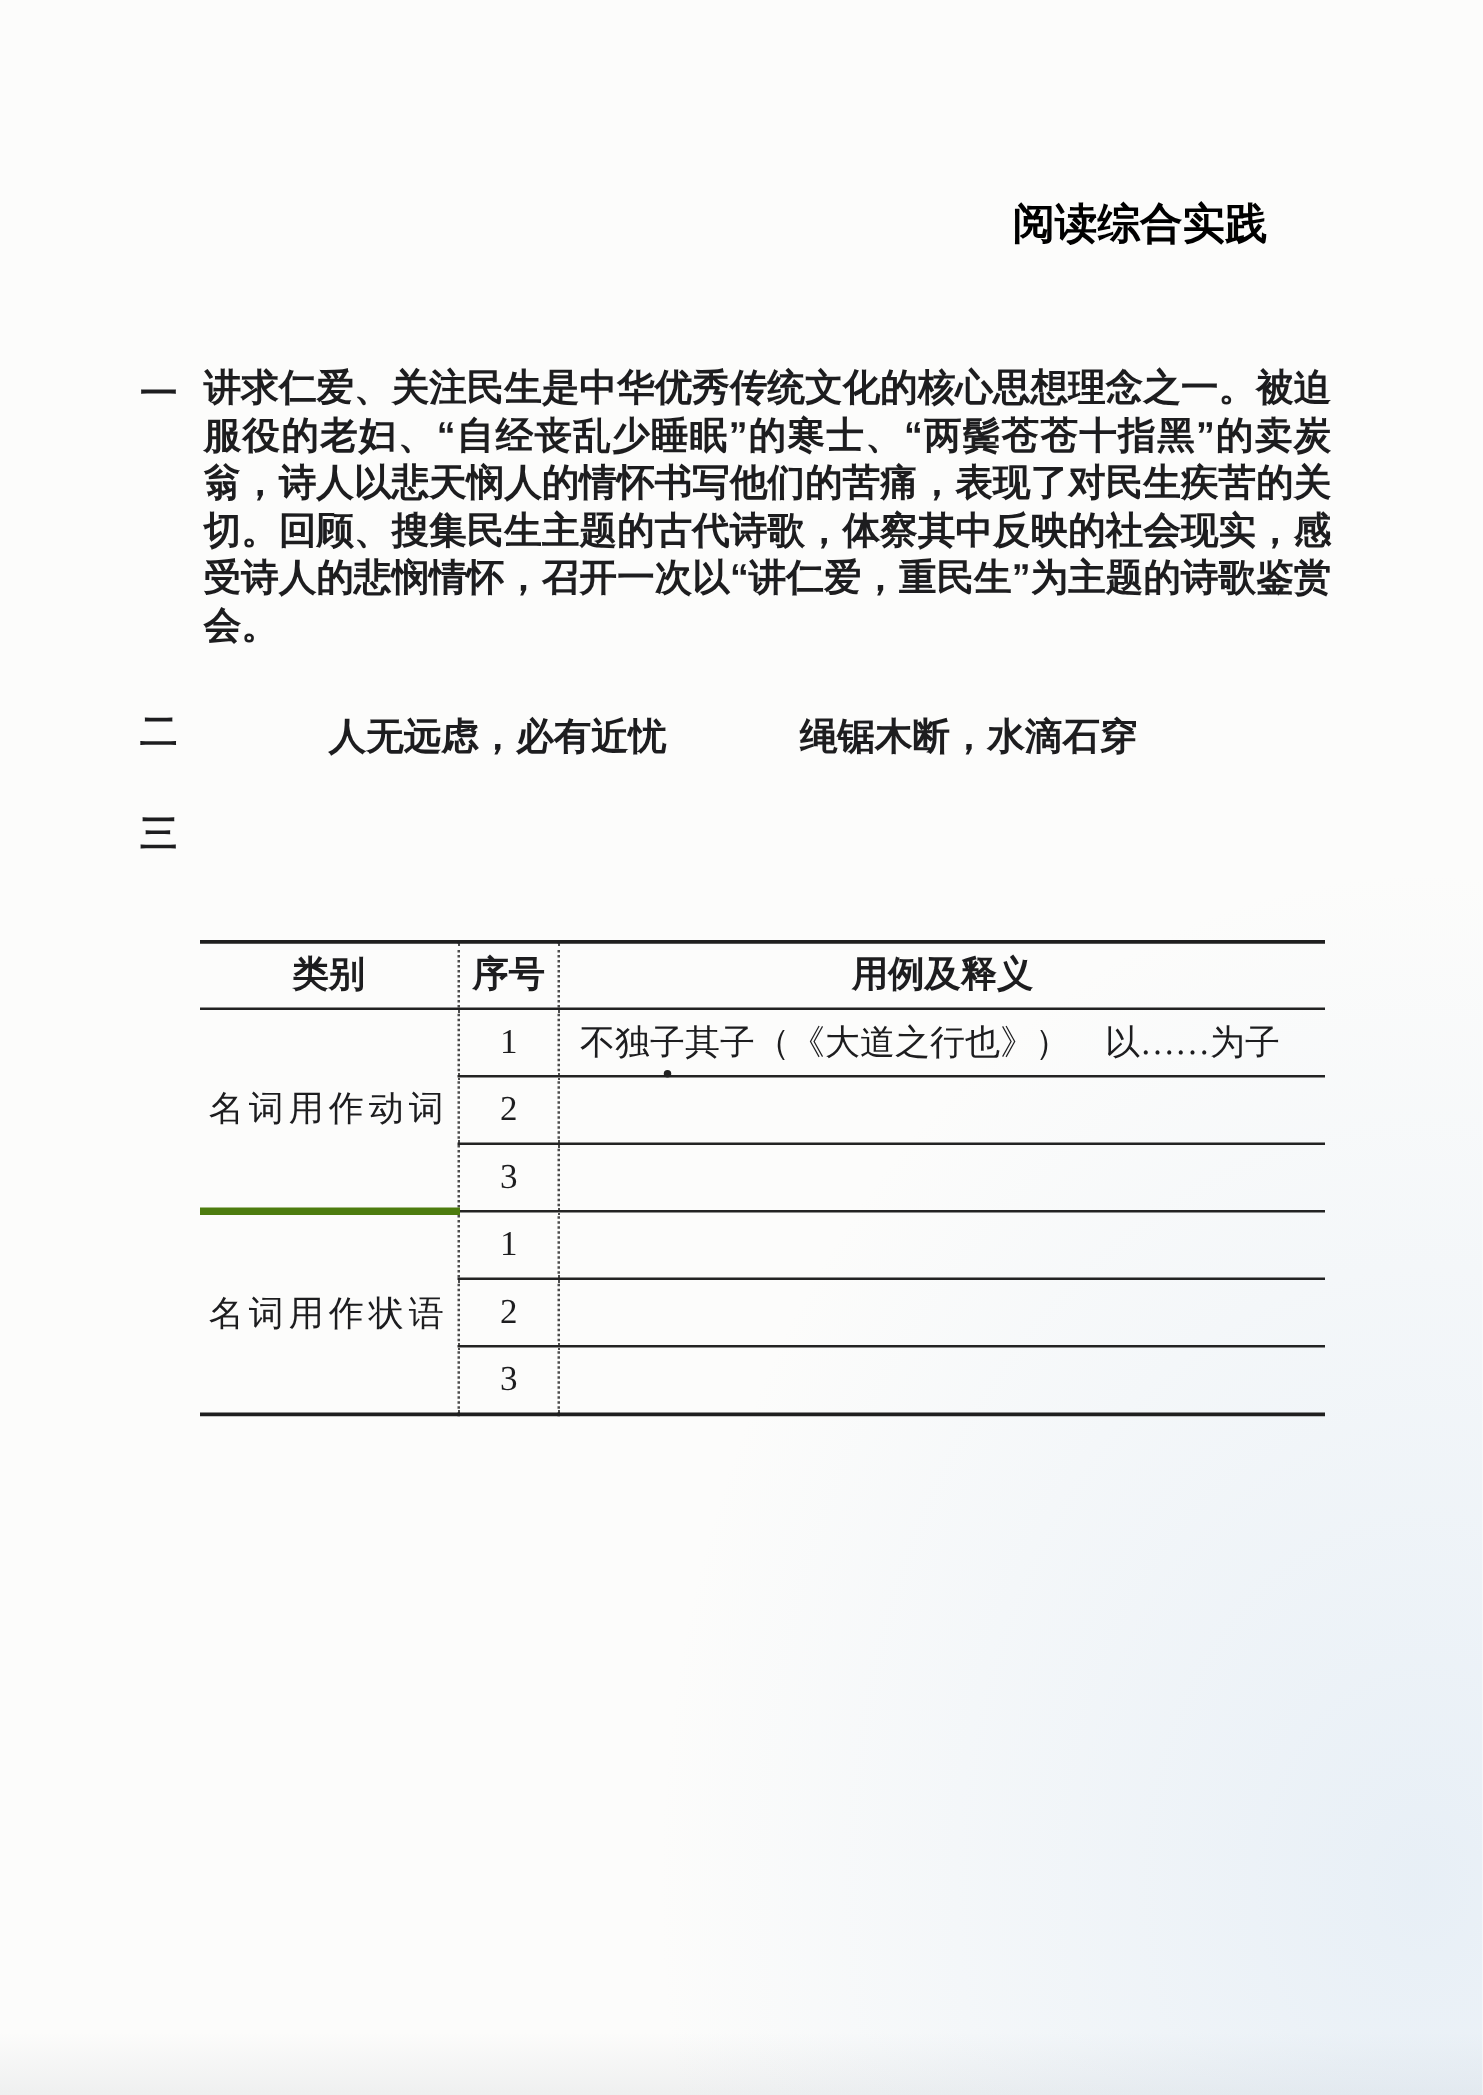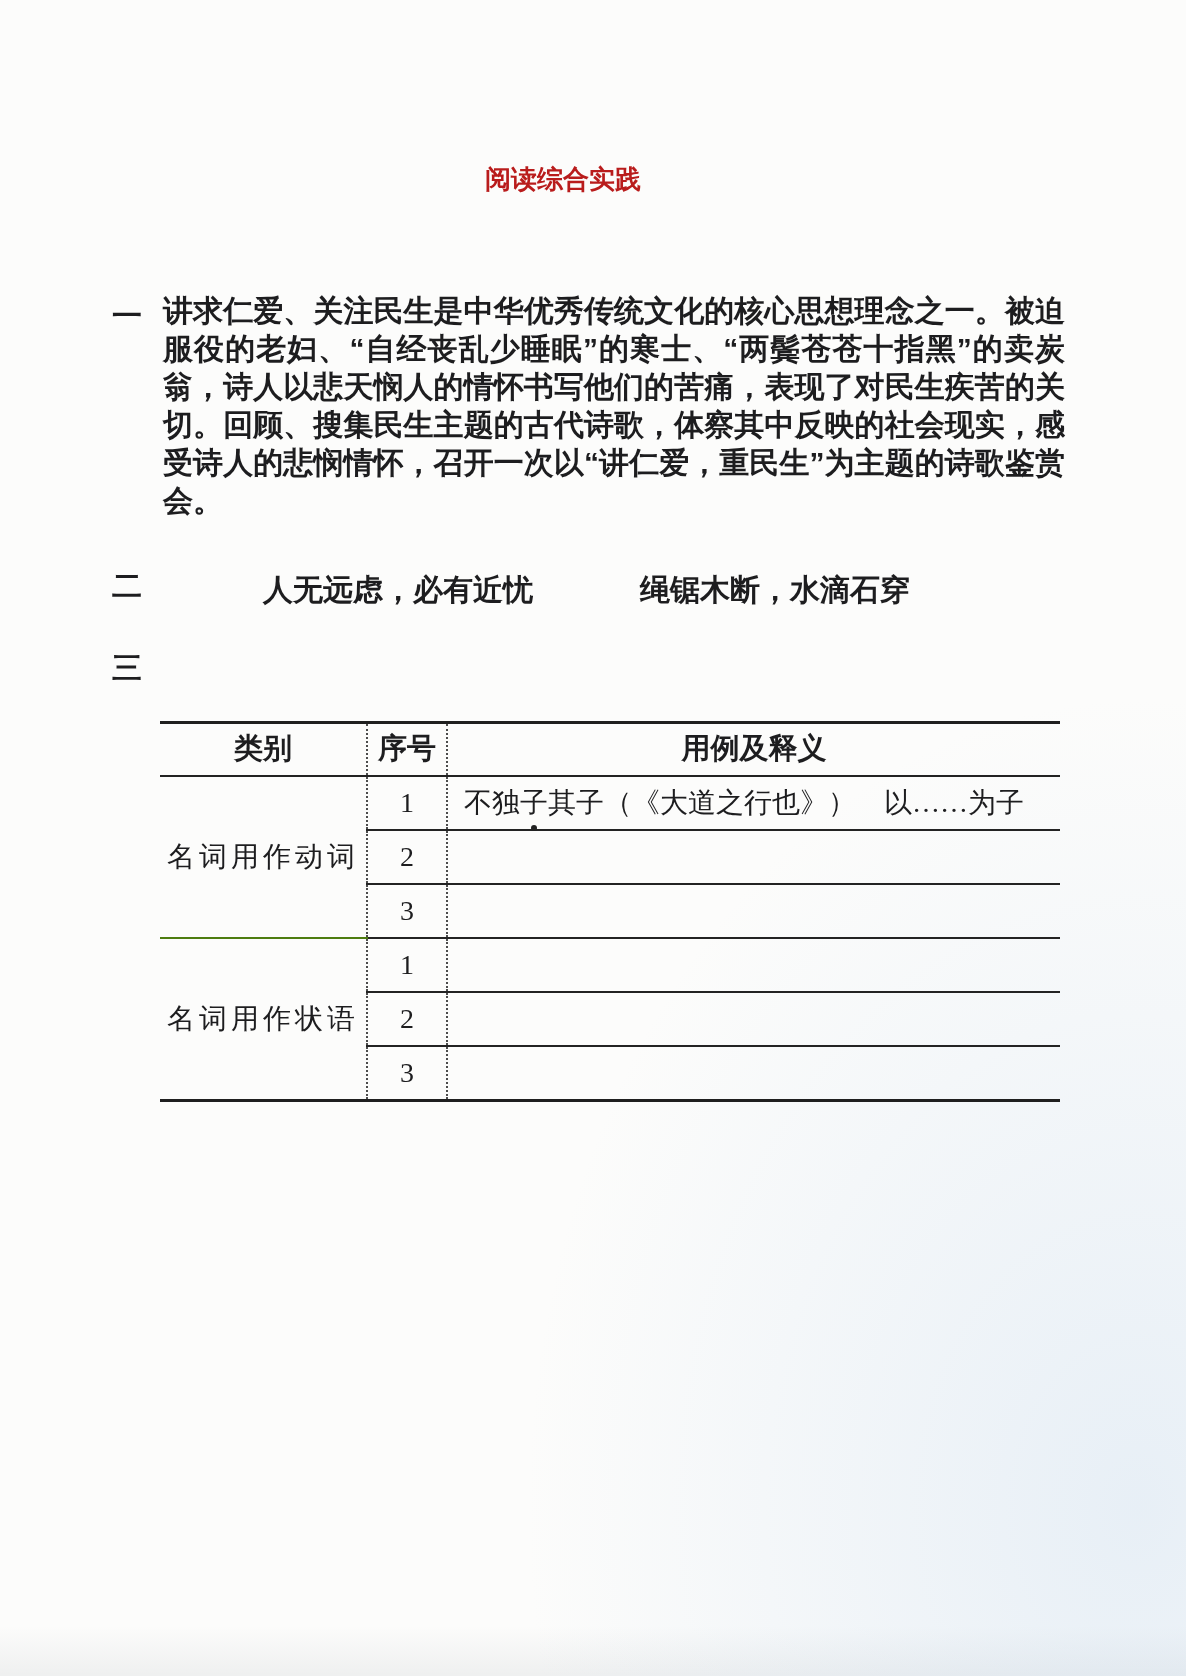--- a/index.html
+++ b/index.html
@@ -11,24 +11,24 @@
       radial-gradient(ellipse at 96% 90%, rgba(198,218,238,.38), rgba(198,218,238,0) 38%),
       linear-gradient(to top, rgba(120,130,140,.10), rgba(120,130,140,0) 3%),
       #fcfcfb;
     font-family:"Liberation Sans","DejaVu Sans",sans-serif;
     color:#1d1d1f;
   }
   .page{position:relative;width:100%;height:100%;}
   .title{
     margin:158px 0 0 112px;
     width:902px;
-    text-align:center;
-    font-size:26px;line-height:42px;
+    text-align:right;
+    font-size:34px;line-height:42px;
     font-weight:bold;
-    color:#b91c1c;
+    color:#000000;
   }
   .section{display:flex;margin-left:112px;}
   .sec-1{margin-top:92px;}
   .sec-2{margin-top:42px;}
   .sec-3{margin-top:30px;}
   .marker{
     width:51px;flex:none;
     font-size:30px;line-height:47.5px;font-weight:bold;
   }
   .content{width:902px;}
@@ -37,21 +37,21 @@
     font-size:30px;line-height:38px;
     font-weight:bold;
     text-align:justify;
     text-justify:inter-ideograph;
   }
   .proverbs{margin-top:4px;}
   .proverb-row{display:flex;line-height:48px;font-size:30px;font-weight:bold;}
   .proverb-left{margin-left:100px;width:377px;flex:none;}
   
   .wordclass-table{
-    margin:29px 0 0 160px;
+    margin:60px 0 0 160px;
     width:900px;
     border-collapse:collapse;
     table-layout:fixed;
     border-top:3px solid #1f1f1f;
     border-bottom:3px solid #1f1f1f;
   }
   .wordclass-table col.c1{width:207px;}
   .wordclass-table col.c2{width:80px;}
   .wordclass-table col.c3{width:613px;}
   .wordclass-table th{
@@ -66,21 +66,21 @@
     vertical-align:middle;
     padding:0;
     font-family:"Liberation Serif","DejaVu Serif",serif;
     font-size:28px;
   }
   .col-num,.col-ex{border-left:2px dotted #4c4c4c;}
   td.col-num,td.col-ex{border-bottom:2px solid #232323;}
   td.col-cat{
     text-align:center;
     letter-spacing:4px;
-    border-bottom:2px solid #4d7c0f;
+    border-bottom:6px solid #4d7c0f;
   }
   td.col-cat.last{border-bottom:none;}
   tr.grp-end td.col-num, tr.grp-end td.col-ex{border-bottom:2px solid #232323;}
   tr.tbl-end td{border-bottom:none;}
   td.col-num{text-align:center;}
   td.col-ex{padding-left:16px;text-align:left;}
   .emph{position:relative;display:inline-block;}
   .emph::after{
     content:"";
     position:absolute;left:50%;bottom:-9px;

